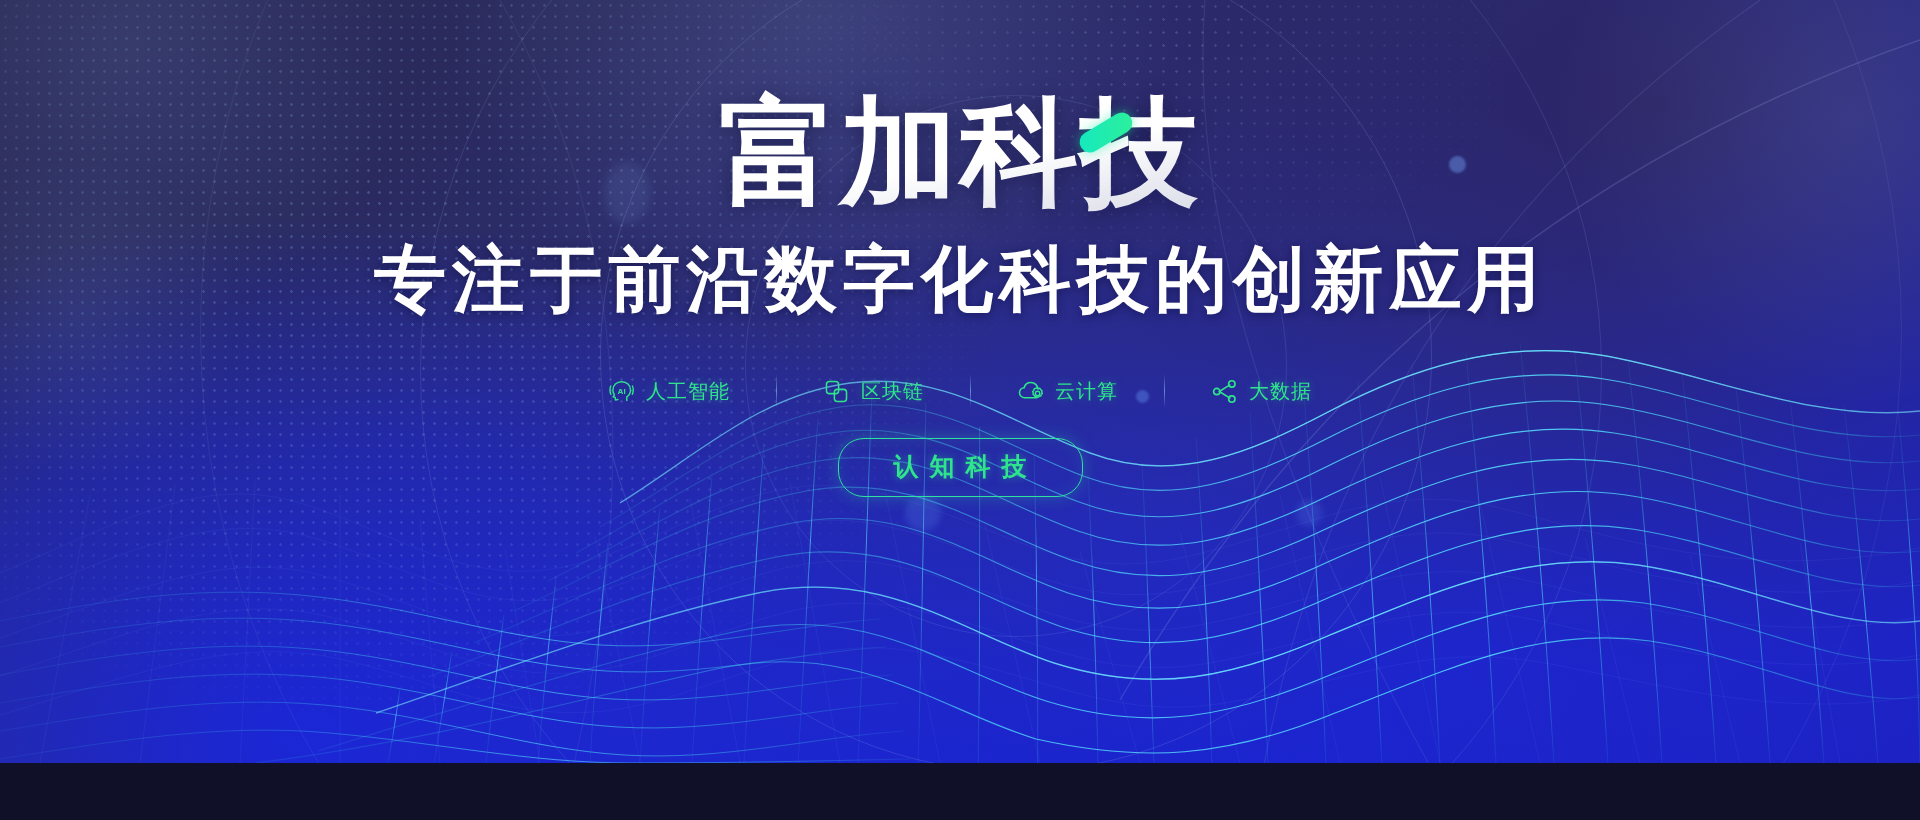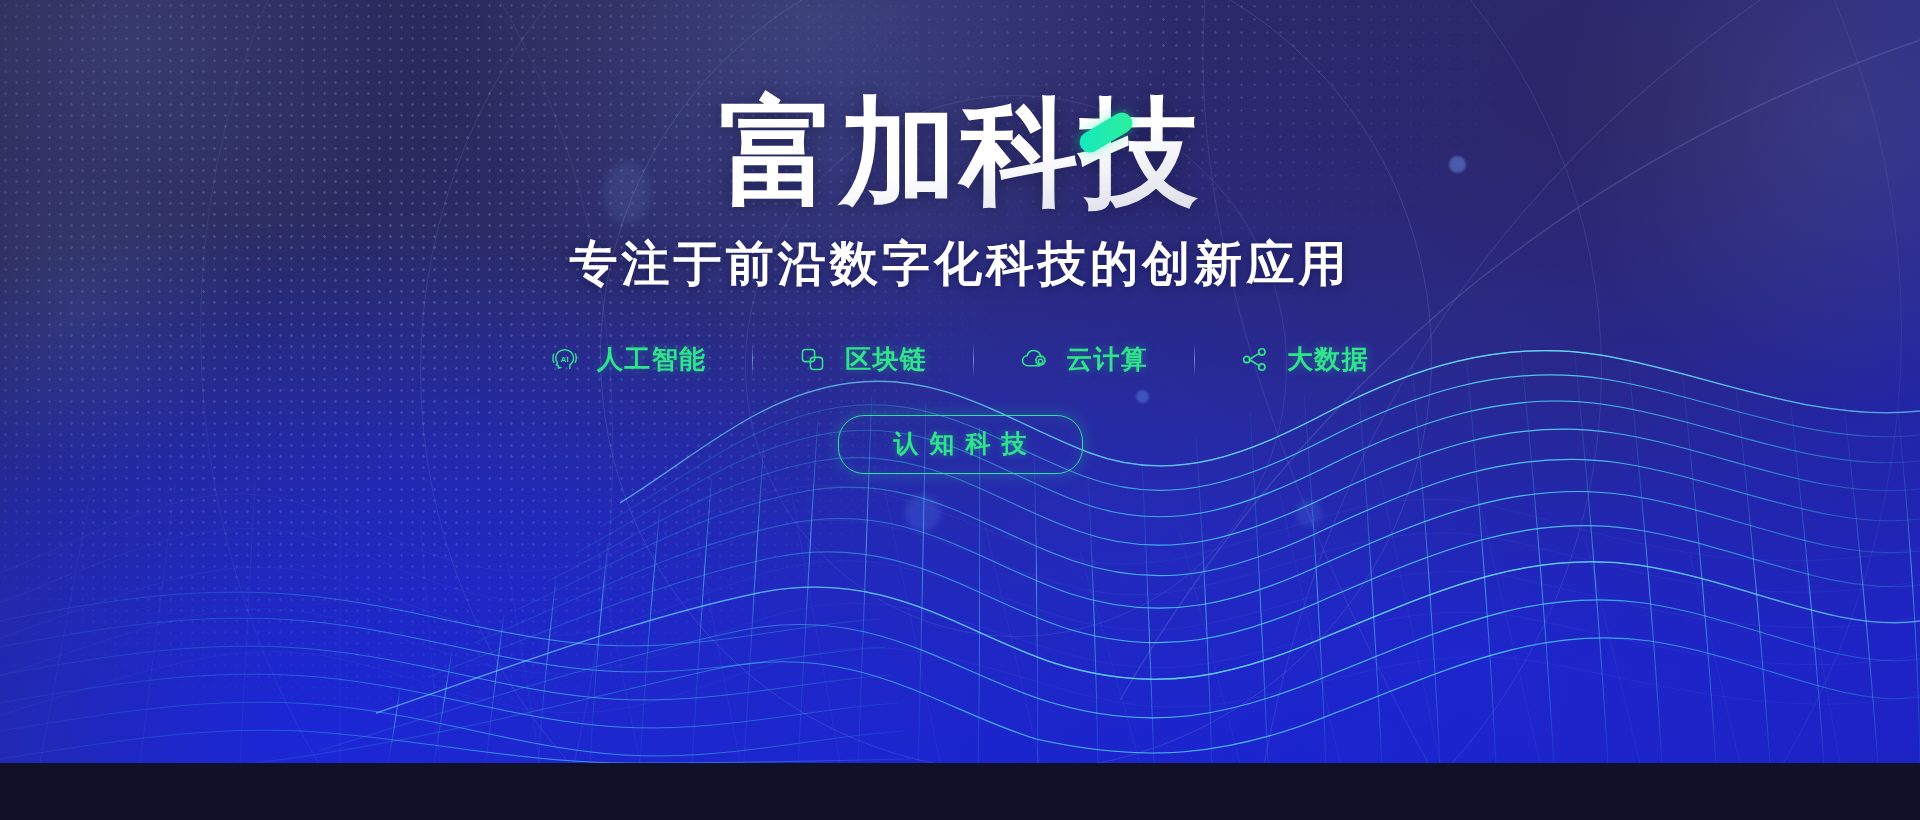--- a/index.html
+++ b/index.html
@@ -58,38 +58,38 @@
     background:linear-gradient(120deg,#14e8c0 0%,#2ef09a 100%);
     transform:rotate(-31deg);
     left:358px;top:36px;
     box-shadow:0 0 12px rgba(40,235,170,.55);
   }
 
   
   #tagline{
     margin-top:14px;
     font-family:"DejaVu Sans","Liberation Sans",sans-serif;
-    font-size:48px;font-weight:700;color:#ffffff;letter-spacing:.085em;
+    font-size:72px;font-weight:700;color:#ffffff;letter-spacing:.085em;
     text-shadow:0 2px 10px rgba(10,12,60,.5);white-space:nowrap;
   }
 
   
   #tags{margin-top:46px;display:flex;align-items:center;}
-  .tag{display:flex;align-items:center;gap:19px;padding:0 46px;}
+  .tag{display:flex;align-items:flex-start;gap:11px;padding:0 46px;}
   .tag-ico{width:27px;height:27px;flex:0 0 27px;display:block;}
   .tag-label{
     font-family:"DejaVu Sans","Liberation Sans",sans-serif;
-    font-size:26px;font-weight:700;color:#2fe58c;letter-spacing:.05em;white-space:nowrap;
+    font-size:20px;font-weight:400;color:#2fe58c;letter-spacing:.05em;white-space:nowrap;
     text-shadow:0 0 10px rgba(45,225,140,.35);
   }
   .divider{width:1px;height:34px;background:linear-gradient(180deg,rgba(120,220,255,0) 0%,rgba(150,215,255,.55) 50%,rgba(120,220,255,0) 100%);}
 
   
   #badge{
-    margin-top:38px;
+    margin-top:30px;
     border:1.6px solid #2fe0a0;border-radius:26px;
     padding:11px 44px 13px;
     font-family:"DejaVu Sans","Liberation Sans",sans-serif;
     font-size:25px;font-weight:700;color:#2fe58c;letter-spacing:.44em;
     text-indent:.44em;white-space:nowrap;
     box-shadow:0 0 16px rgba(45,220,160,.28), inset 0 0 16px rgba(45,220,160,.10);
     text-shadow:0 0 10px rgba(45,225,140,.45);
   }
 </style>
 </head>

